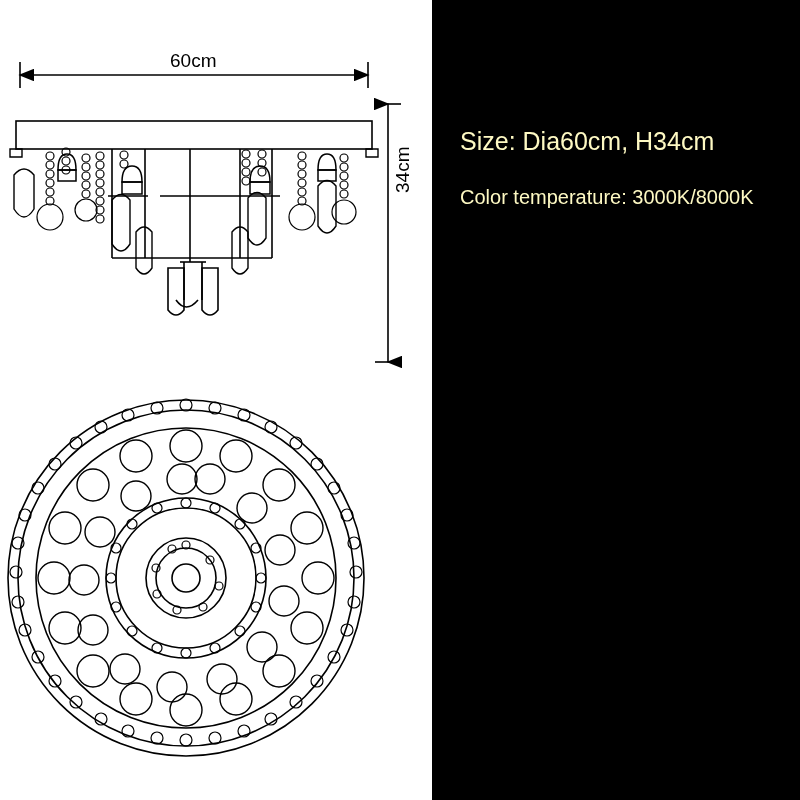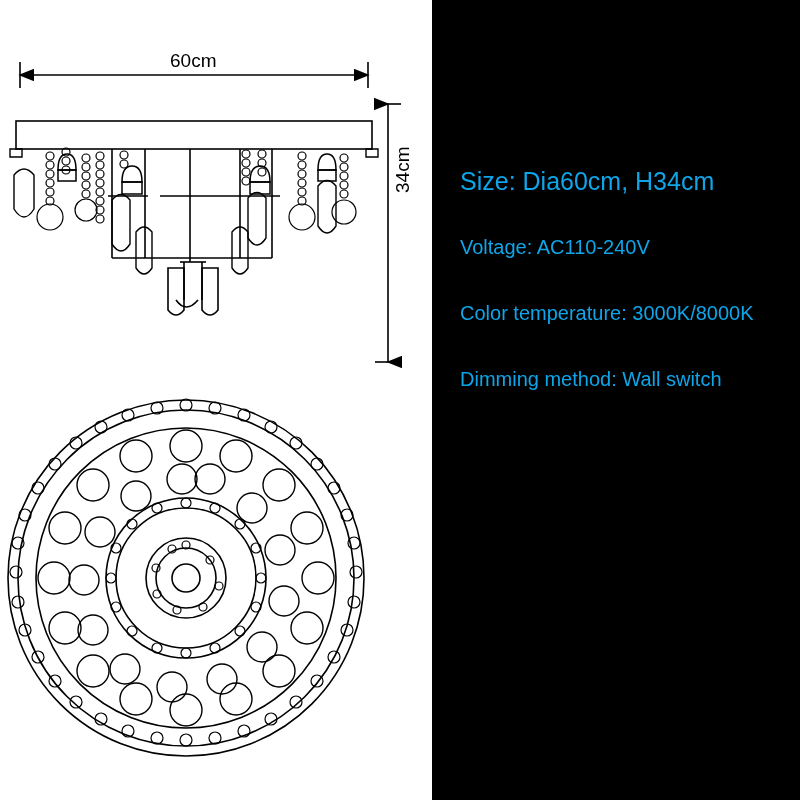--- a/index.html
+++ b/index.html
@@ -35,26 +35,25 @@
     position: absolute;
     left: 432px;
     top: 0;
     width: 368px;
     height: 800px;
     background: #000000;
     box-sizing: border-box;
     padding: 128px 10px 0 28px;
   }
   .spec-line {
-    color: #0ea5e9;
+    color: #fef9c3;
     font-size: 20px;
     line-height: 26px;
     margin-bottom: 32px;
     white-space: nowrap;
-    margin-top: 40px;
   }
   .spec-line.first {
     font-size: 25px;
     margin-bottom: 30px;
   }
 
   
   .dim-label {
     position: absolute;
     color: #000000;
@@ -332,18 +331,16 @@
         </g>
       </g>
     </svg>
 
     <div class="dim-label" id="dim-width-label">60cm</div>
     <div class="dim-label" id="dim-height-label">34cm</div>
   </div>
 
   <div id="spec-panel">
     <div class="spec-line first">Size: Dia60cm, H34cm</div>
-    <div class="spec-line">Voltage: AC110-240V</div>
     <div class="spec-line">Color temperature: 3000K/8000K</div>
-    <div class="spec-line">Dimming method: Wall switch</div>
   </div>
 
 </div>
 
 </body></html>

